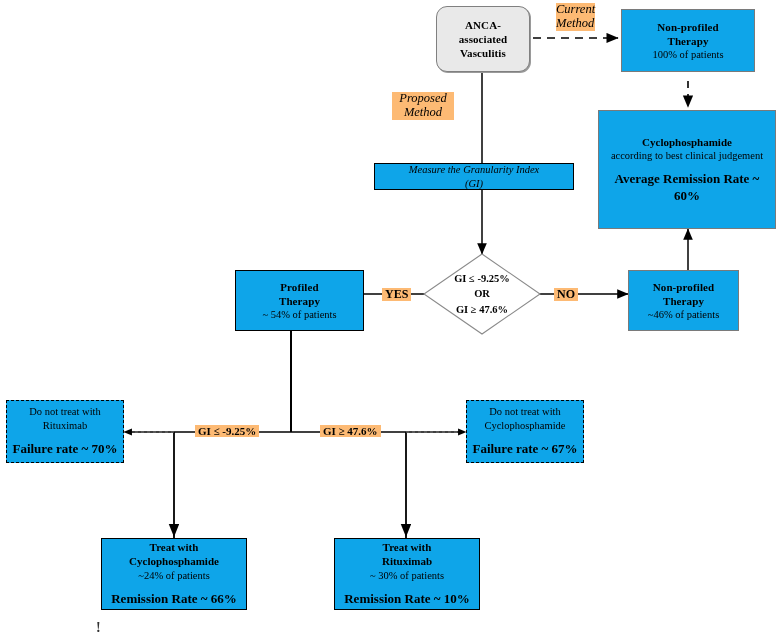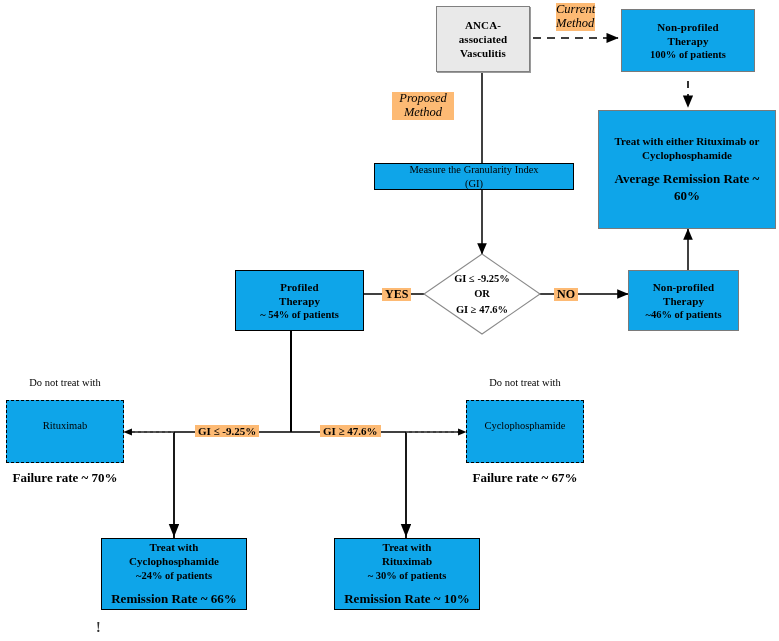--- a/index.html
+++ b/index.html
@@ -30,29 +30,28 @@
   .box.shaded {
     background: #e9e9e9;
     border: 1px solid #808080;
     box-shadow: 1px 1px 0 #9a9a9a;
   }
   .box.gray-border {
     border: 1px solid #7a7a7a;
   }
   .box.dashed {
     border: 1px dashed #000000;
-    gap: 29px;
   }
   .b-title {
     font-weight: bold;
     font-size: 11px;
     letter-spacing: 0.1px;
   }
   .b-sub {
-    font-weight: bold;
+    font-weight: normal;
     font-size: 10.5px;
   }
   .b-stat {
     font-weight: bold;
     font-size: 13px;
     margin-top: 9px;
   }
   .b-line {
     font-weight: bold;
     font-size: 11px;
@@ -148,49 +147,49 @@
 
     <line x1="406" y1="432" x2="406" y2="538" stroke="#000" stroke-width="1.8" marker-end="url(#arrowS)"></line>
 
     <line x1="174" y1="432" x2="124" y2="432" stroke="#777" stroke-width="1.1" stroke-dasharray="3,3" marker-end="url(#arrow)"></line>
 
     <line x1="406" y1="432" x2="466" y2="432" stroke="#777" stroke-width="1.1" stroke-dasharray="3,3" marker-end="url(#arrow)"></line>
 
     <polygon points="482,254 540,294 482,334 424,294" fill="#ffffff" stroke="#8a8a8a" stroke-width="1.1"></polygon>
   </svg>
 
-  <div class="box shaded" style="left:436px; top:6px; width:94px; height:66px;">
+  <div class="box shaded" style="left:436px; top:6px; width:94px; height:66px;border-radius:11px;">
     <div class="b-title">ANCA-</div>
     <div class="b-title">associated</div>
     <div class="b-title">Vasculitis</div>
   </div>
 
   <div class="label italic" style="left:556px; top:3px; text-align:left;">
     <div>Current</div>
     <div>Method</div>
   </div>
 
   <div class="box gray-border" style="left:621px; top:9px; width:134px; height:63px;">
     <div class="b-title">Non-profiled</div>
     <div class="b-title">Therapy</div>
     <div class="b-sub">100% of patients</div>
   </div>
 
   <div class="box gray-border" style="left:598px; top:110px; width:178px; height:119px; padding:0 5px;">
-    <div class="b-line">Treat with either Rituximab or</div>
     <div class="b-line">Cyclophosphamide</div>
+    <div class="b-normal">according to best clinical judgement</div>
     <div class="b-stat">Average Remission Rate ~ 60%</div>
   </div>
 
   <div class="label italic" style="left:392px; top:92px; width:62px; text-align:center;">
     <div>Proposed</div>
     <div>Method</div>
   </div>
 
-  <div class="box" style="left:374px; top:163px; width:200px; height:27px;">
+  <div class="box" style="left:374px; top:163px; width:200px; height:27px;font-style:italic;">
     <div class="b-normal">Measure the Granularity Index</div>
     <div class="b-normal">(GI)</div>
   </div>
 
   <div class="diamond-wrap" style="left:424px; top:254px; width:116px; height:80px;">
     <div class="diamond-text">
       <div>GI ≤ -9.25%</div>
       <div>OR</div>
       <div>GI ≥ 47.6%</div>
     </div>

